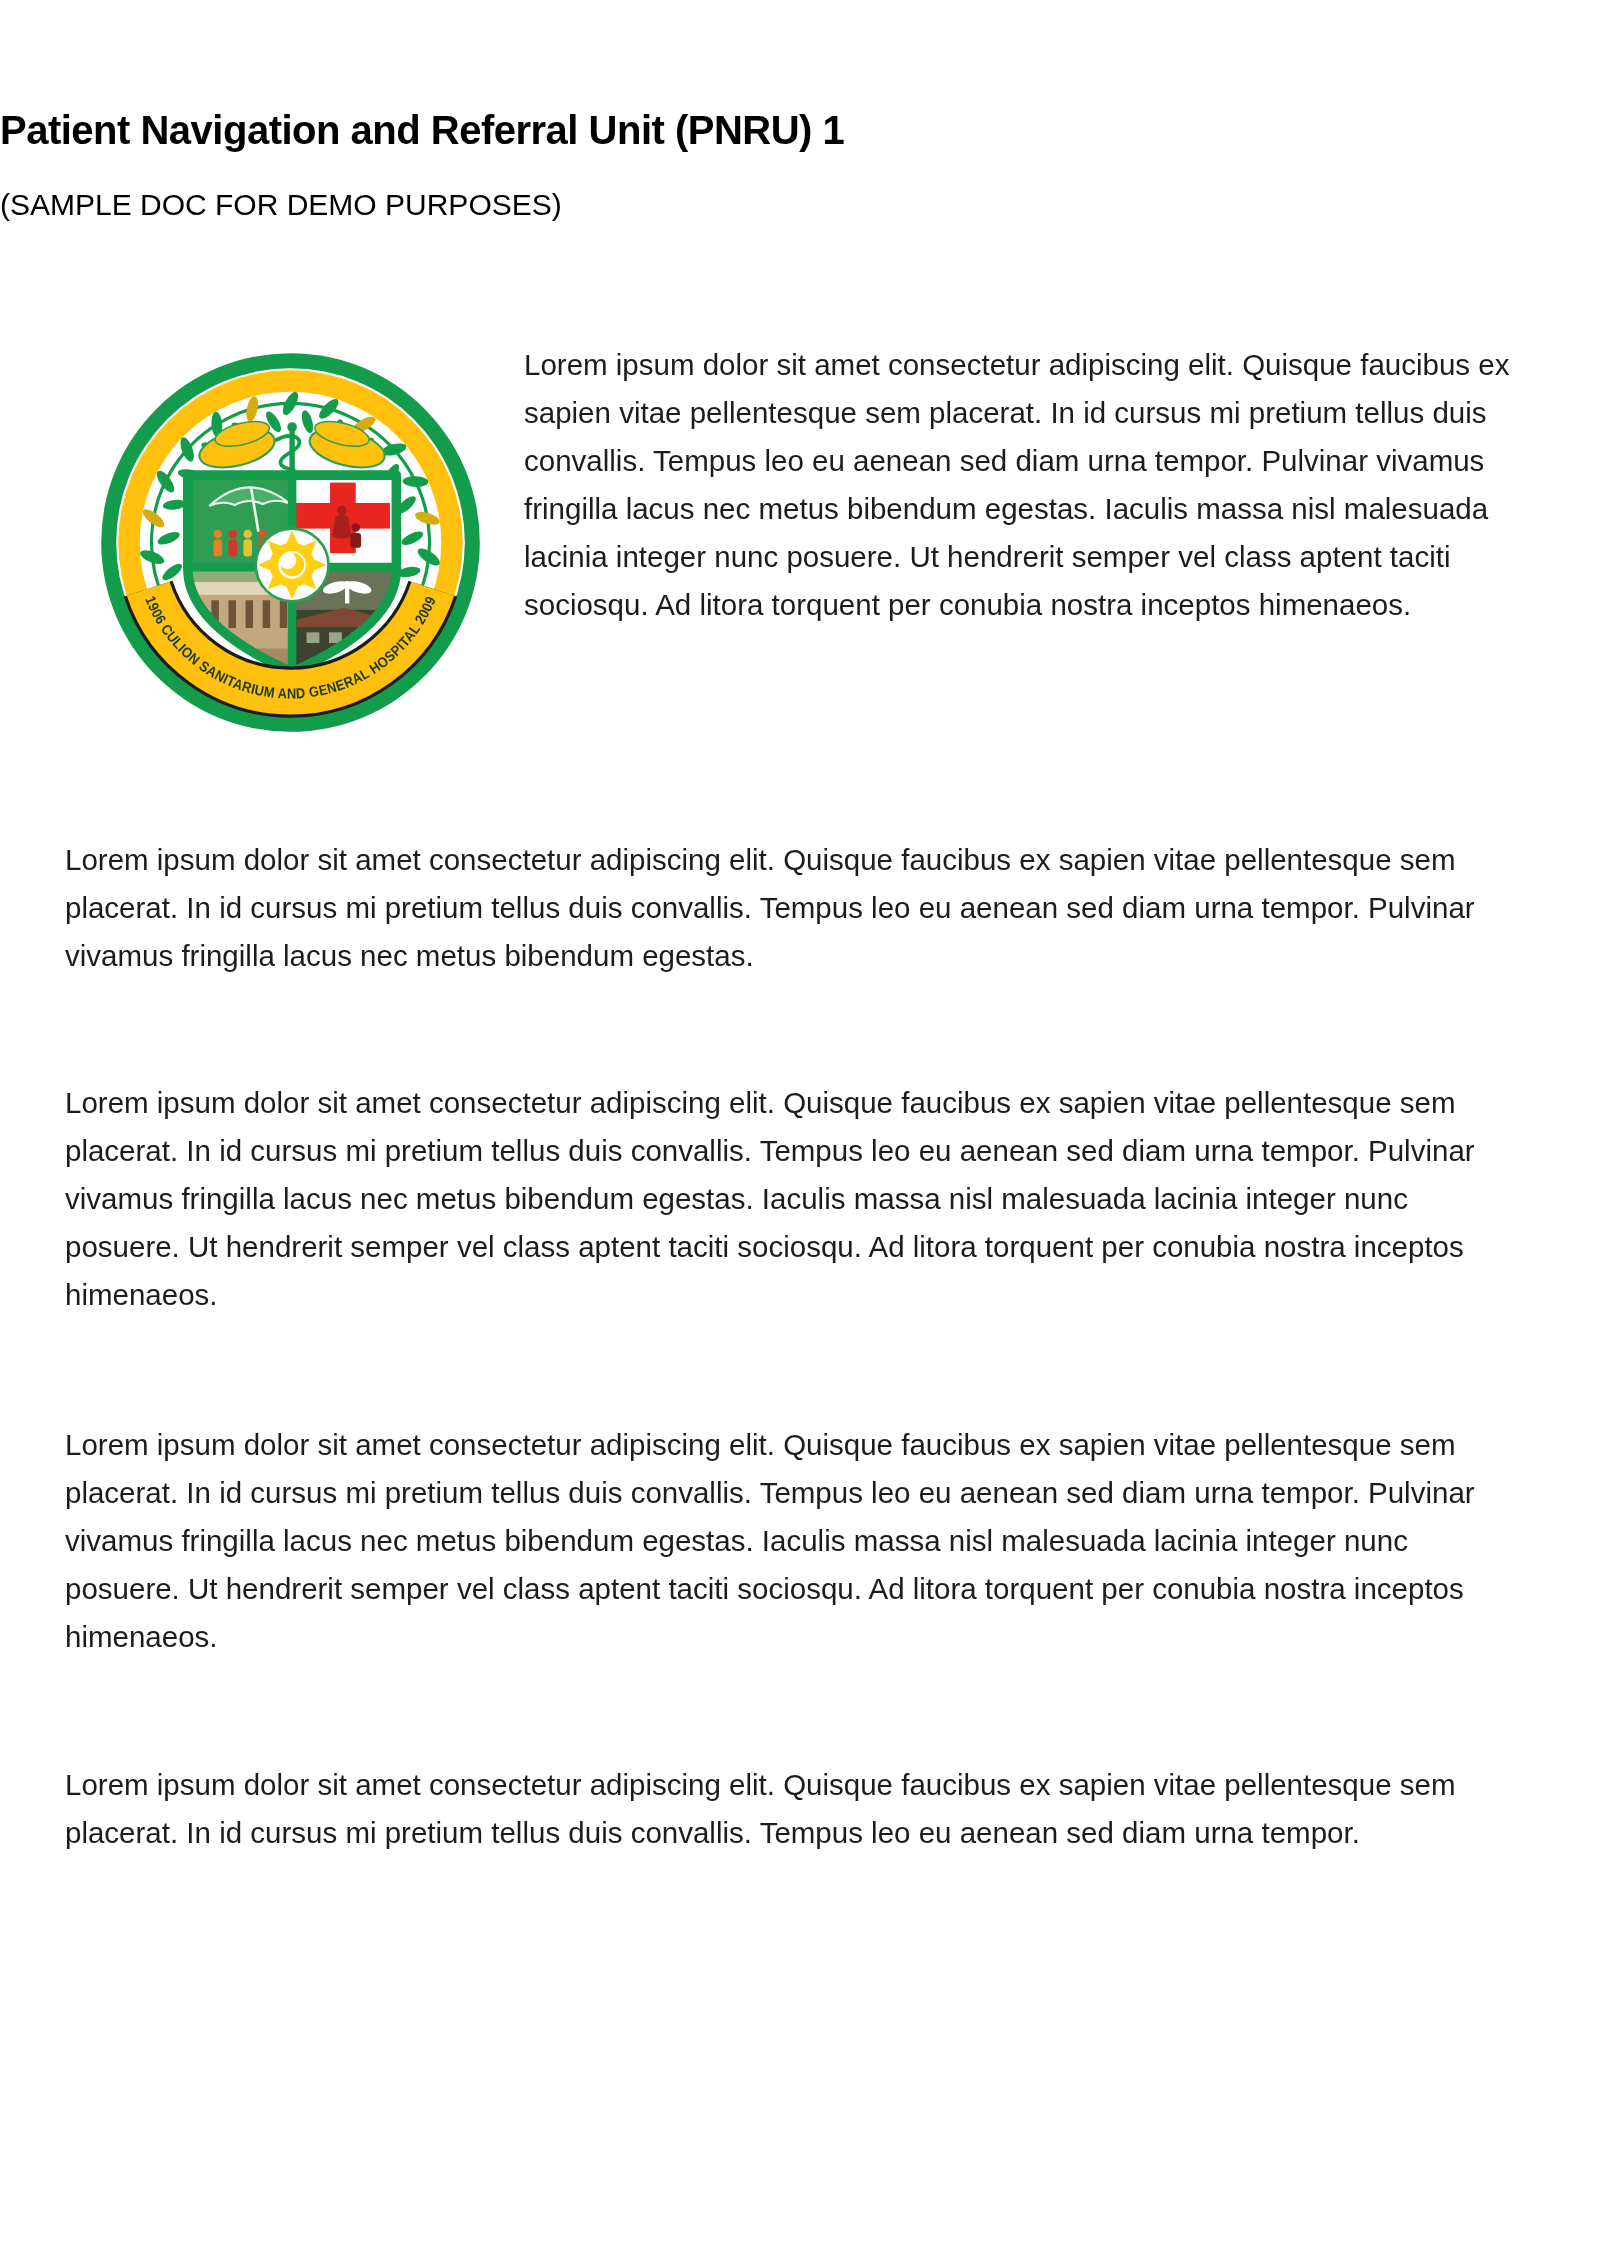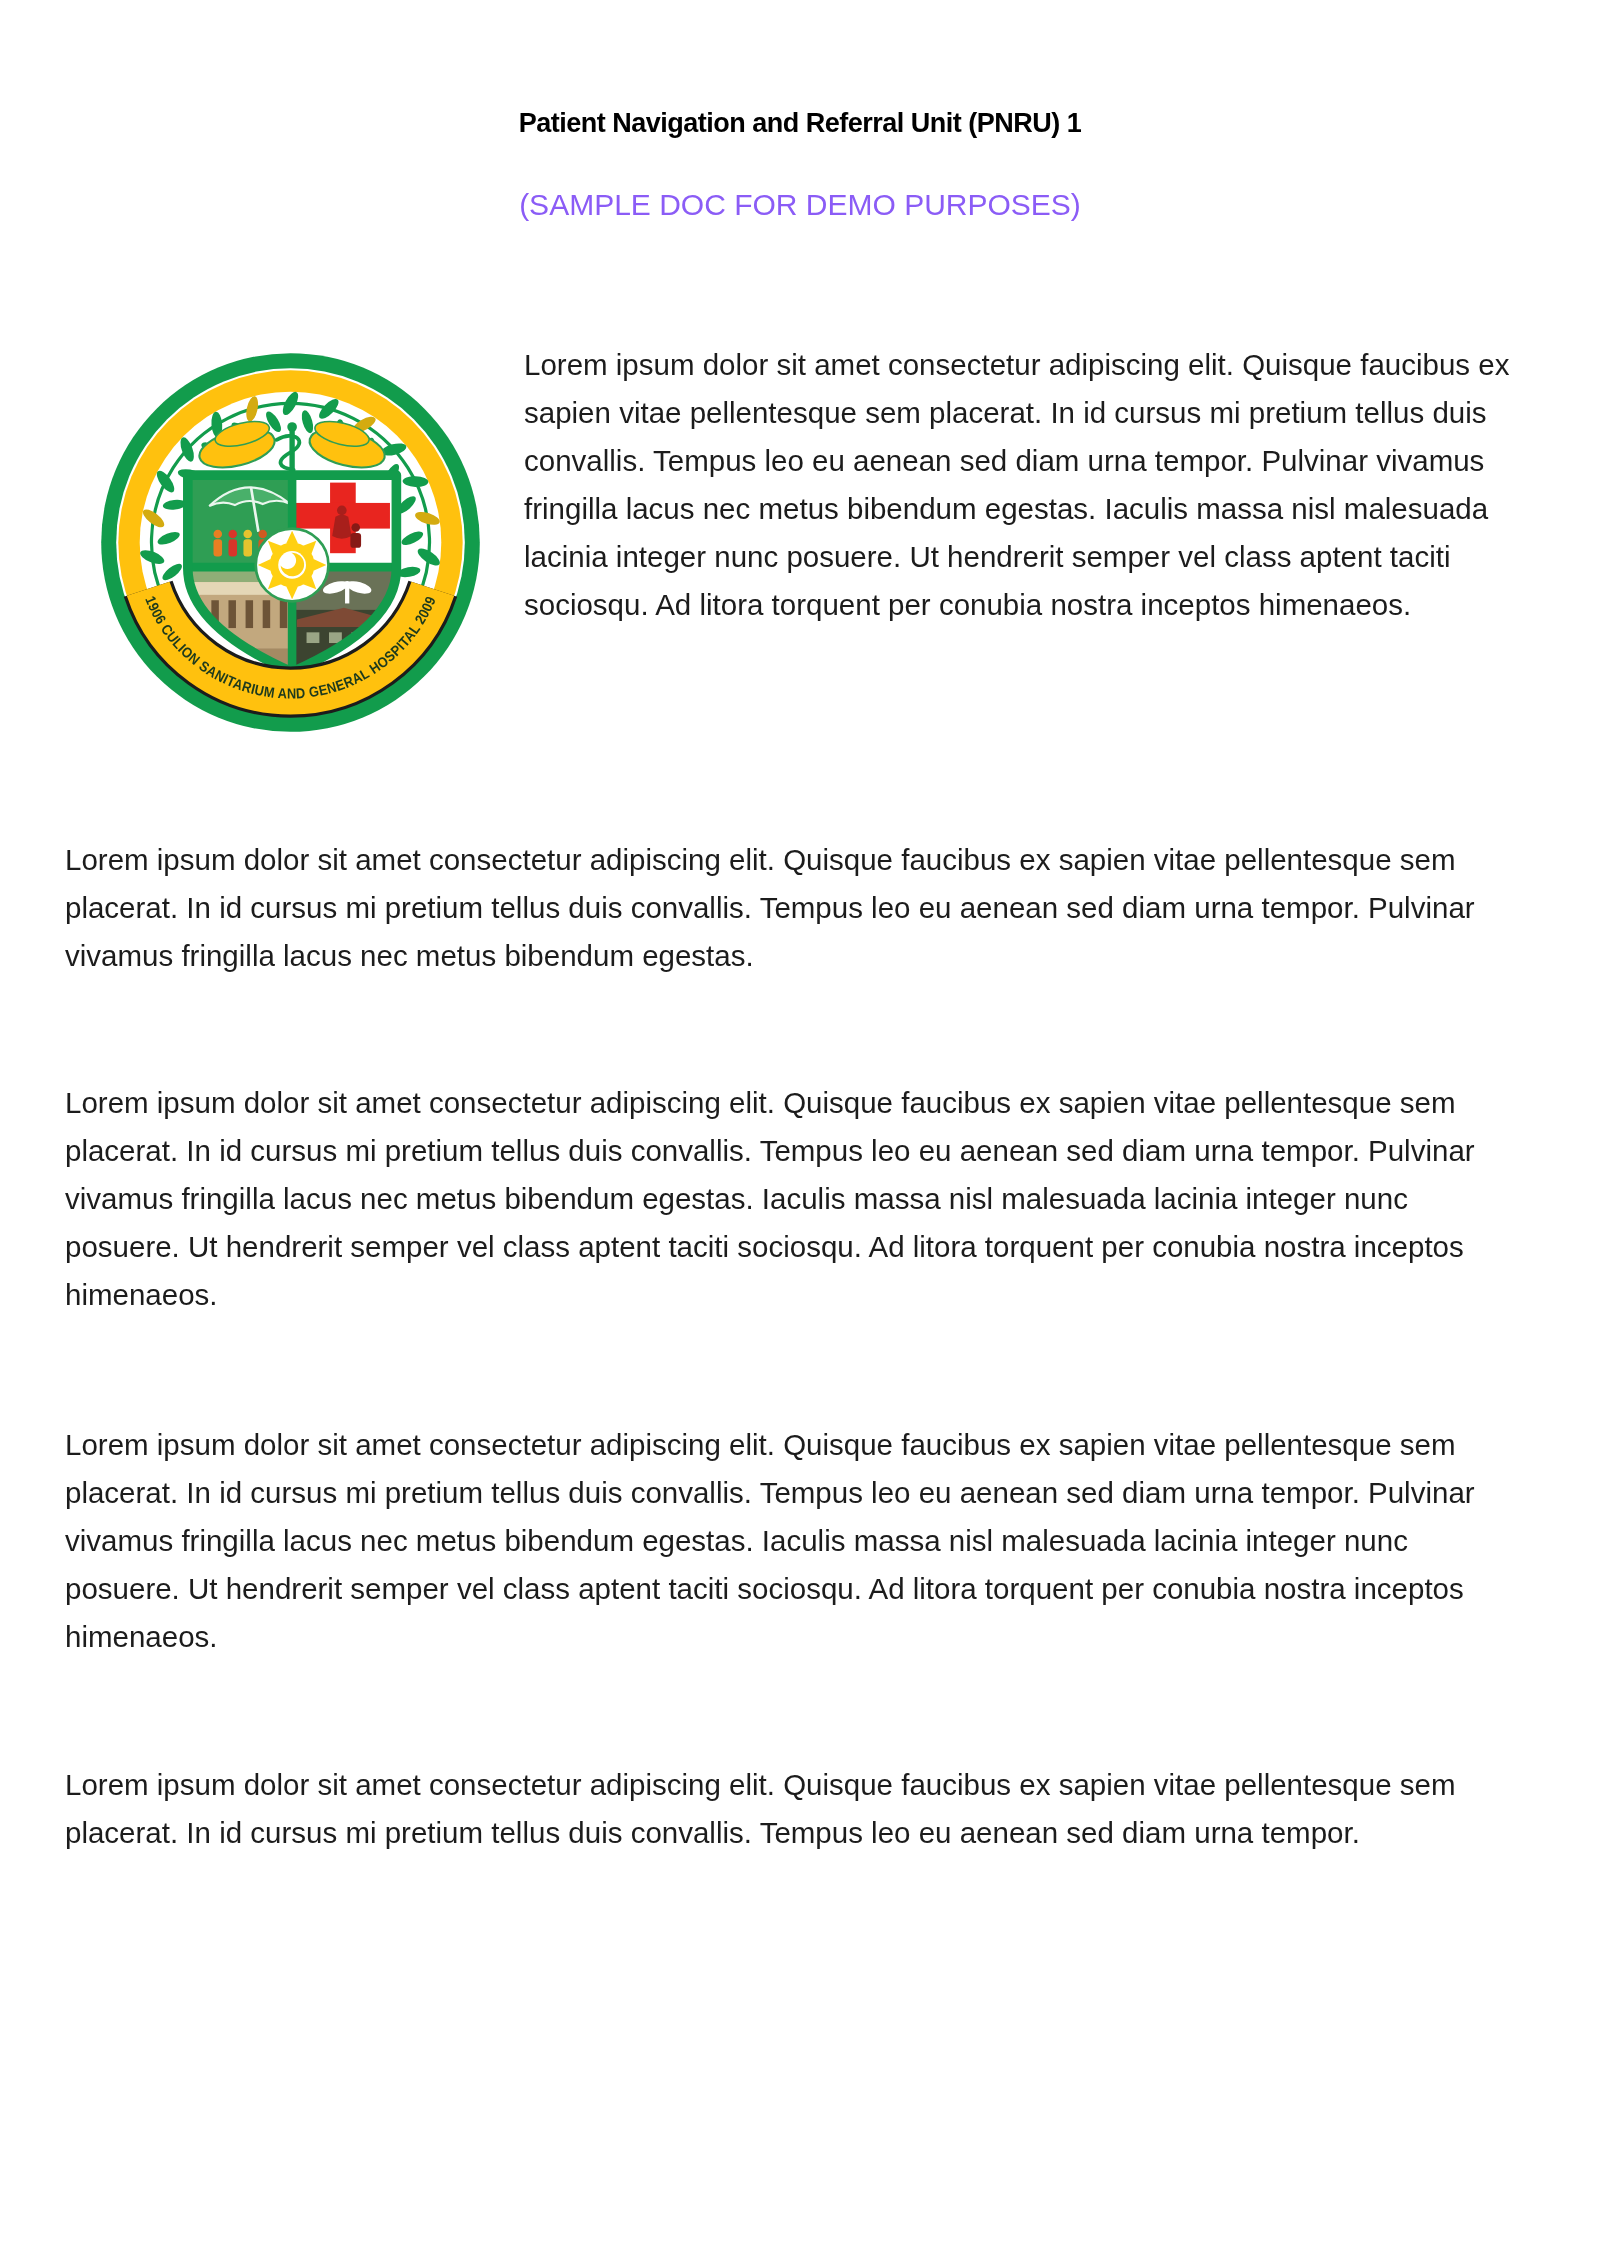--- a/index.html
+++ b/index.html
@@ -5,28 +5,27 @@
   html,body { margin:0; padding:0; background:#ffffff; }
   .page {
     position:relative;
     width:1600px; height:2267px;
     background:#ffffff;
     font-family:"Liberation Sans", sans-serif;
     overflow:hidden;
   }
   .title {
     position:absolute; top:108px; left:0; width:100%;
-    margin:0; text-align:center;
-    font-size:27px; font-weight:700; color:#000000;
+    margin:0; text-align:left;
+    font-size:40px; font-weight:700; color:#000000;
     letter-spacing:-0.5px;
   }
   .subtitle {
     position:absolute; top:188px; left:0; width:100%;
-    text-align:center;
-    font-size:30px; color:#8b5cf6;
+    font-size:30px; color:#000000;
   }
   .logo-box {
     position:absolute; left:98px; top:350px;
     width:385px; height:385px;
   }
   .hero-text {
     position:absolute; left:524px; top:341px; width:995px;
     margin:0;
     font-size:29.5px; line-height:48px; color:#1c1c1c;
   }

